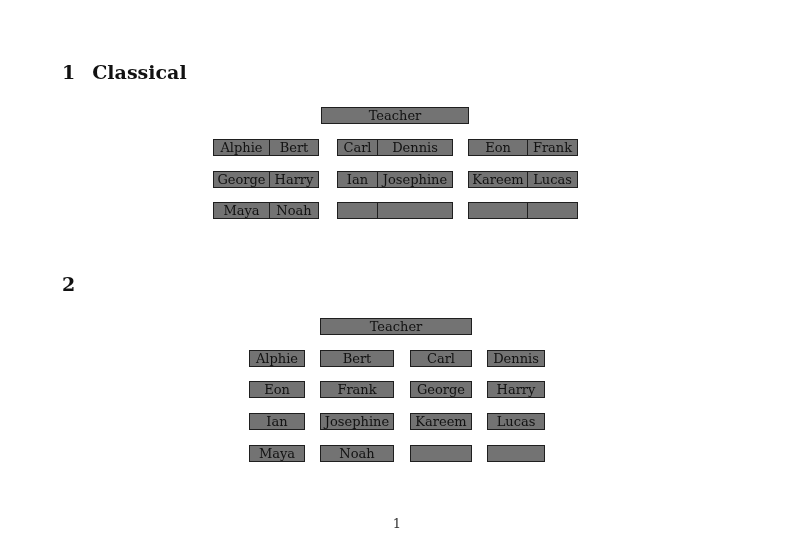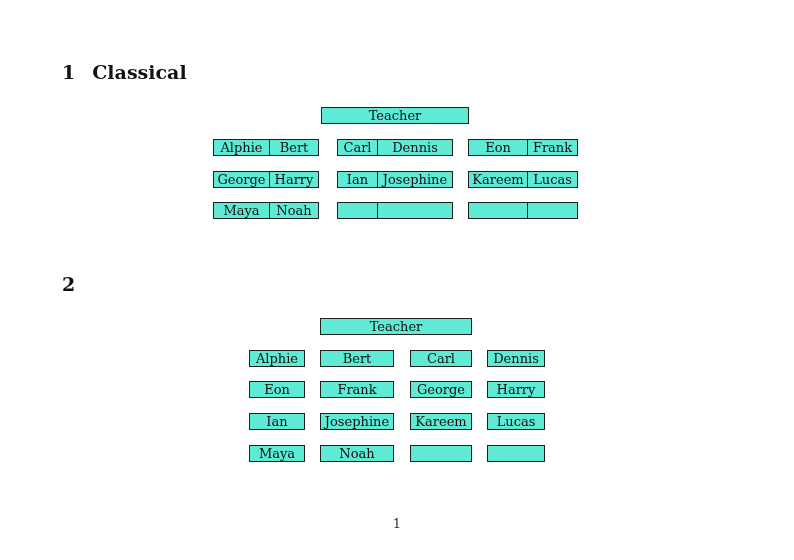--- a/index.html
+++ b/index.html
@@ -26,21 +26,21 @@
     display: flex;
     align-items: baseline;
     white-space: nowrap;
   }
   .heading .sec-num { margin-right: 17px; }
   .box {
     position: absolute;
     box-sizing: border-box;
     height: 17px;
     border: 1px solid #1f1f1f;
-    background: #5eead4;
+    background: #737373;
     display: flex;
     align-items: center;
     font-size: 13px;
     line-height: 15px;
     color: #111111;
   }
   .box .cell {
     box-sizing: border-box;
     height: 100%;
     display: flex;

